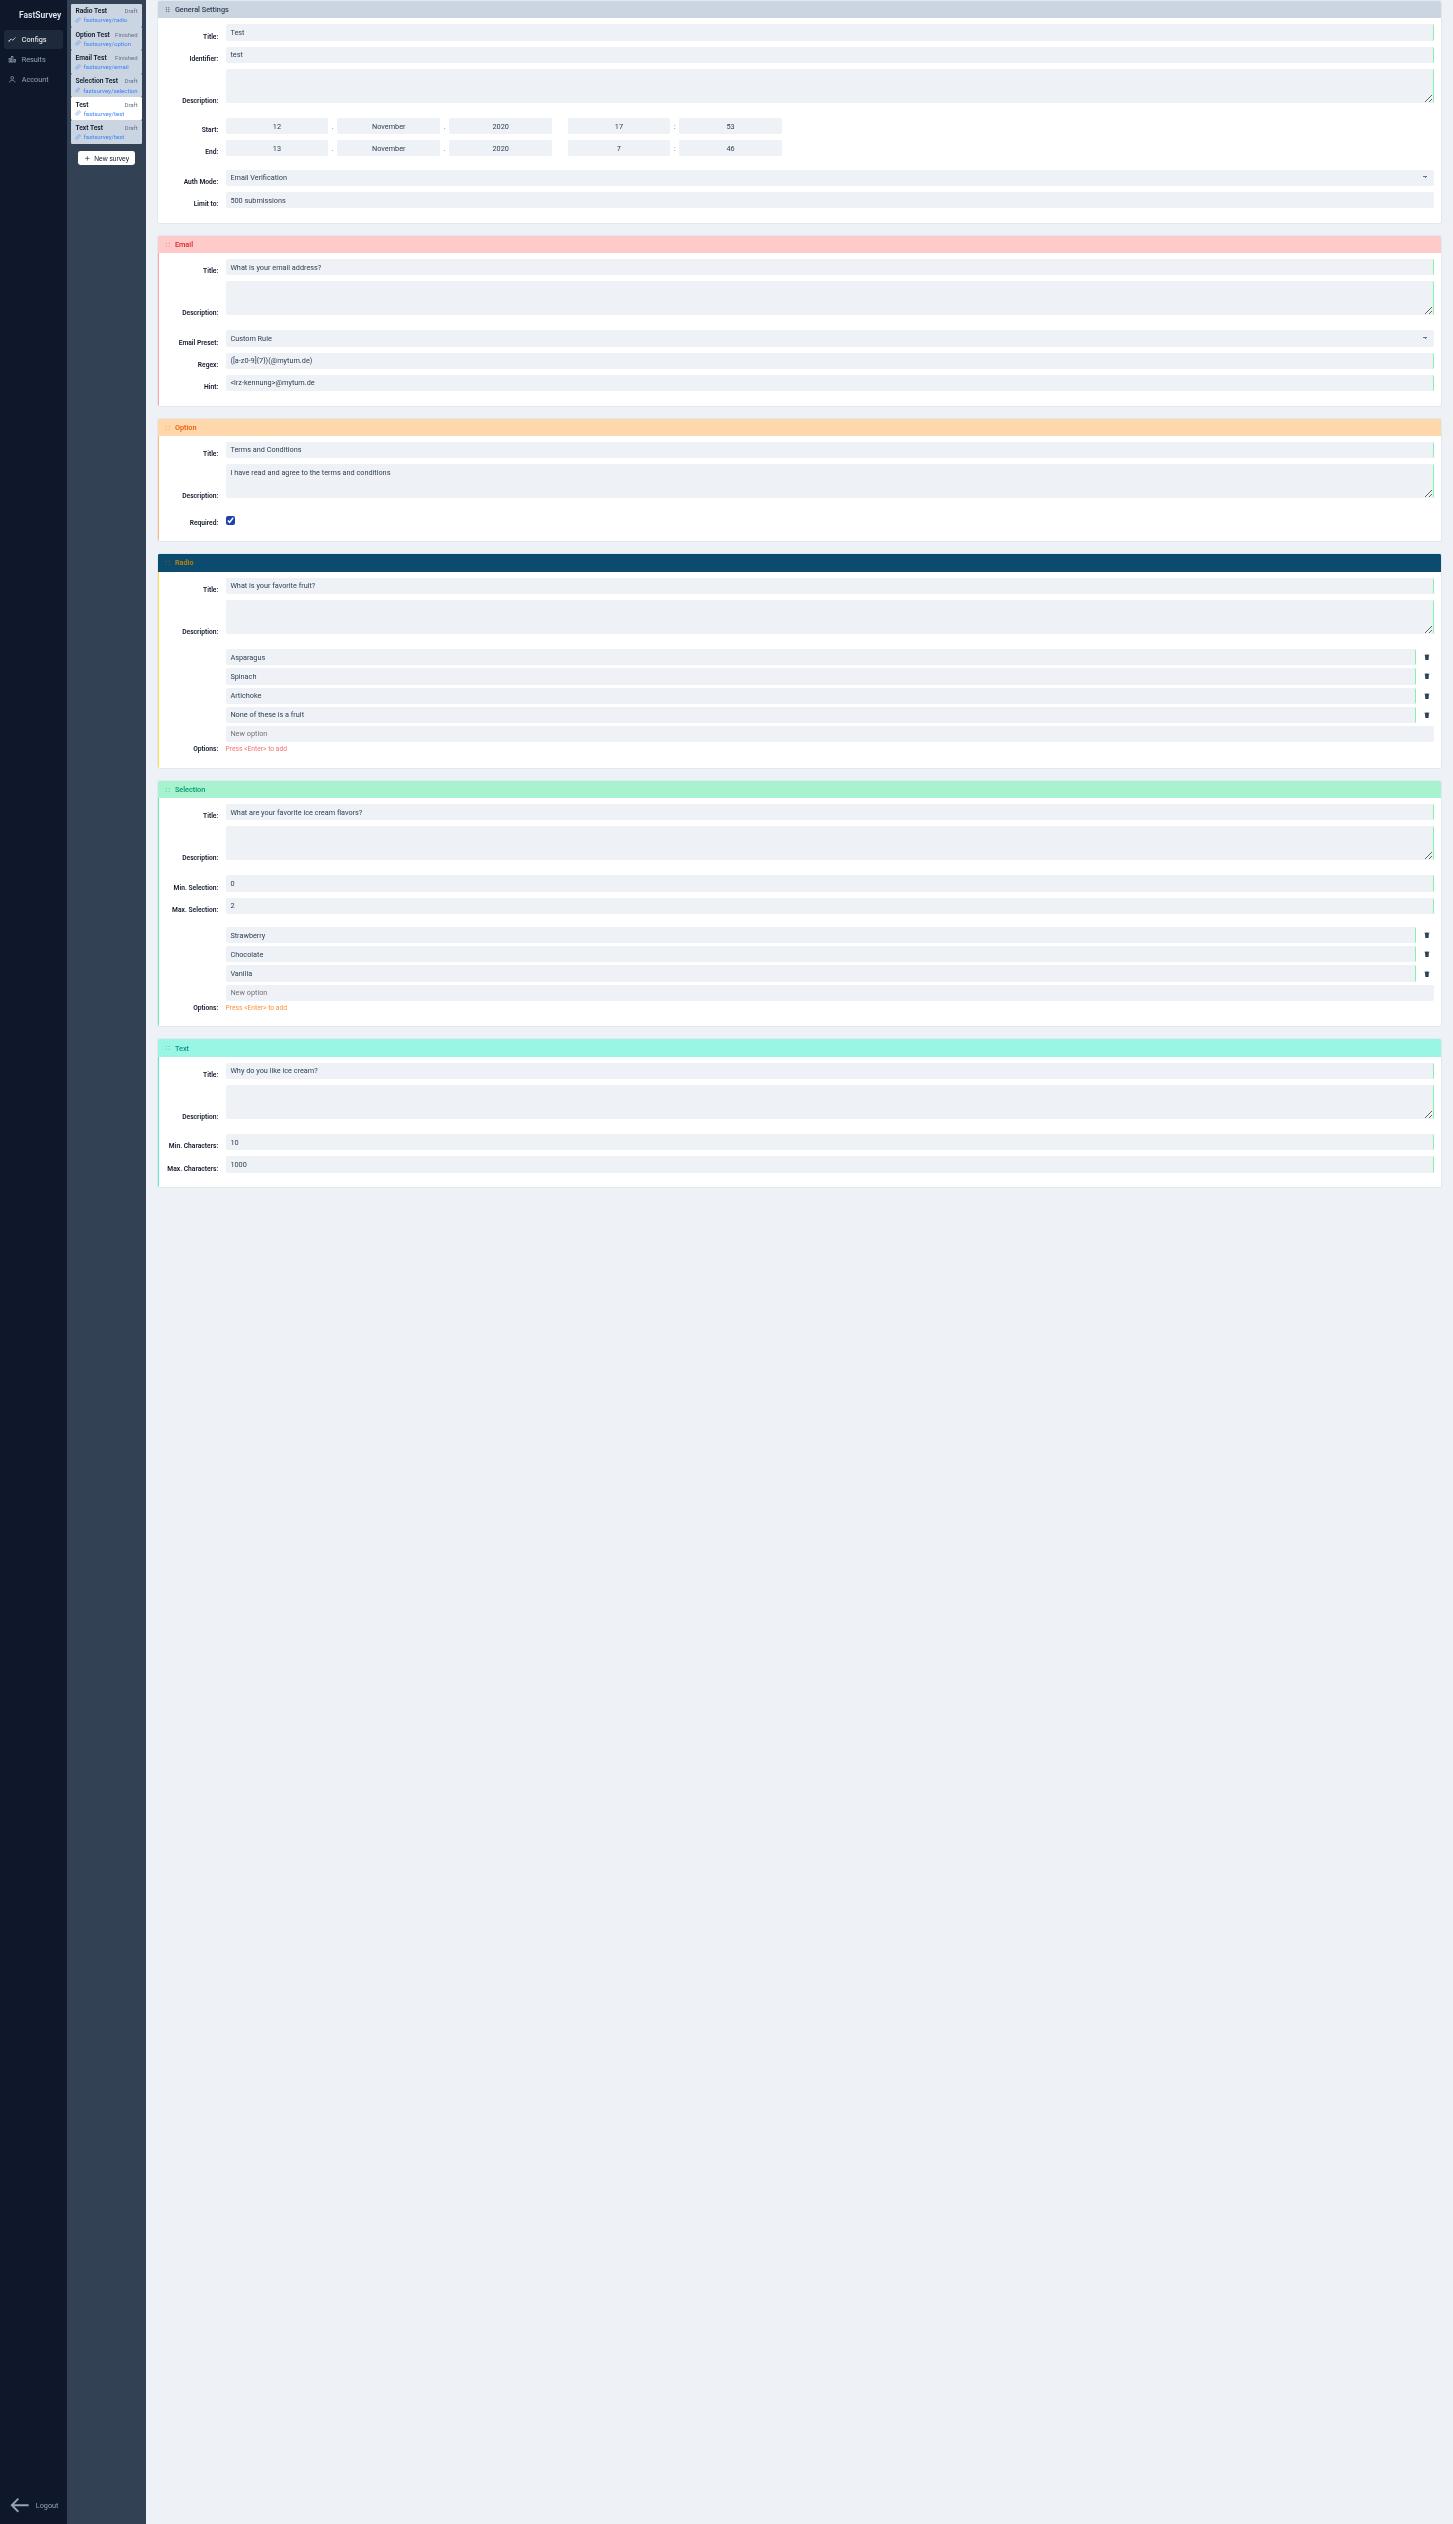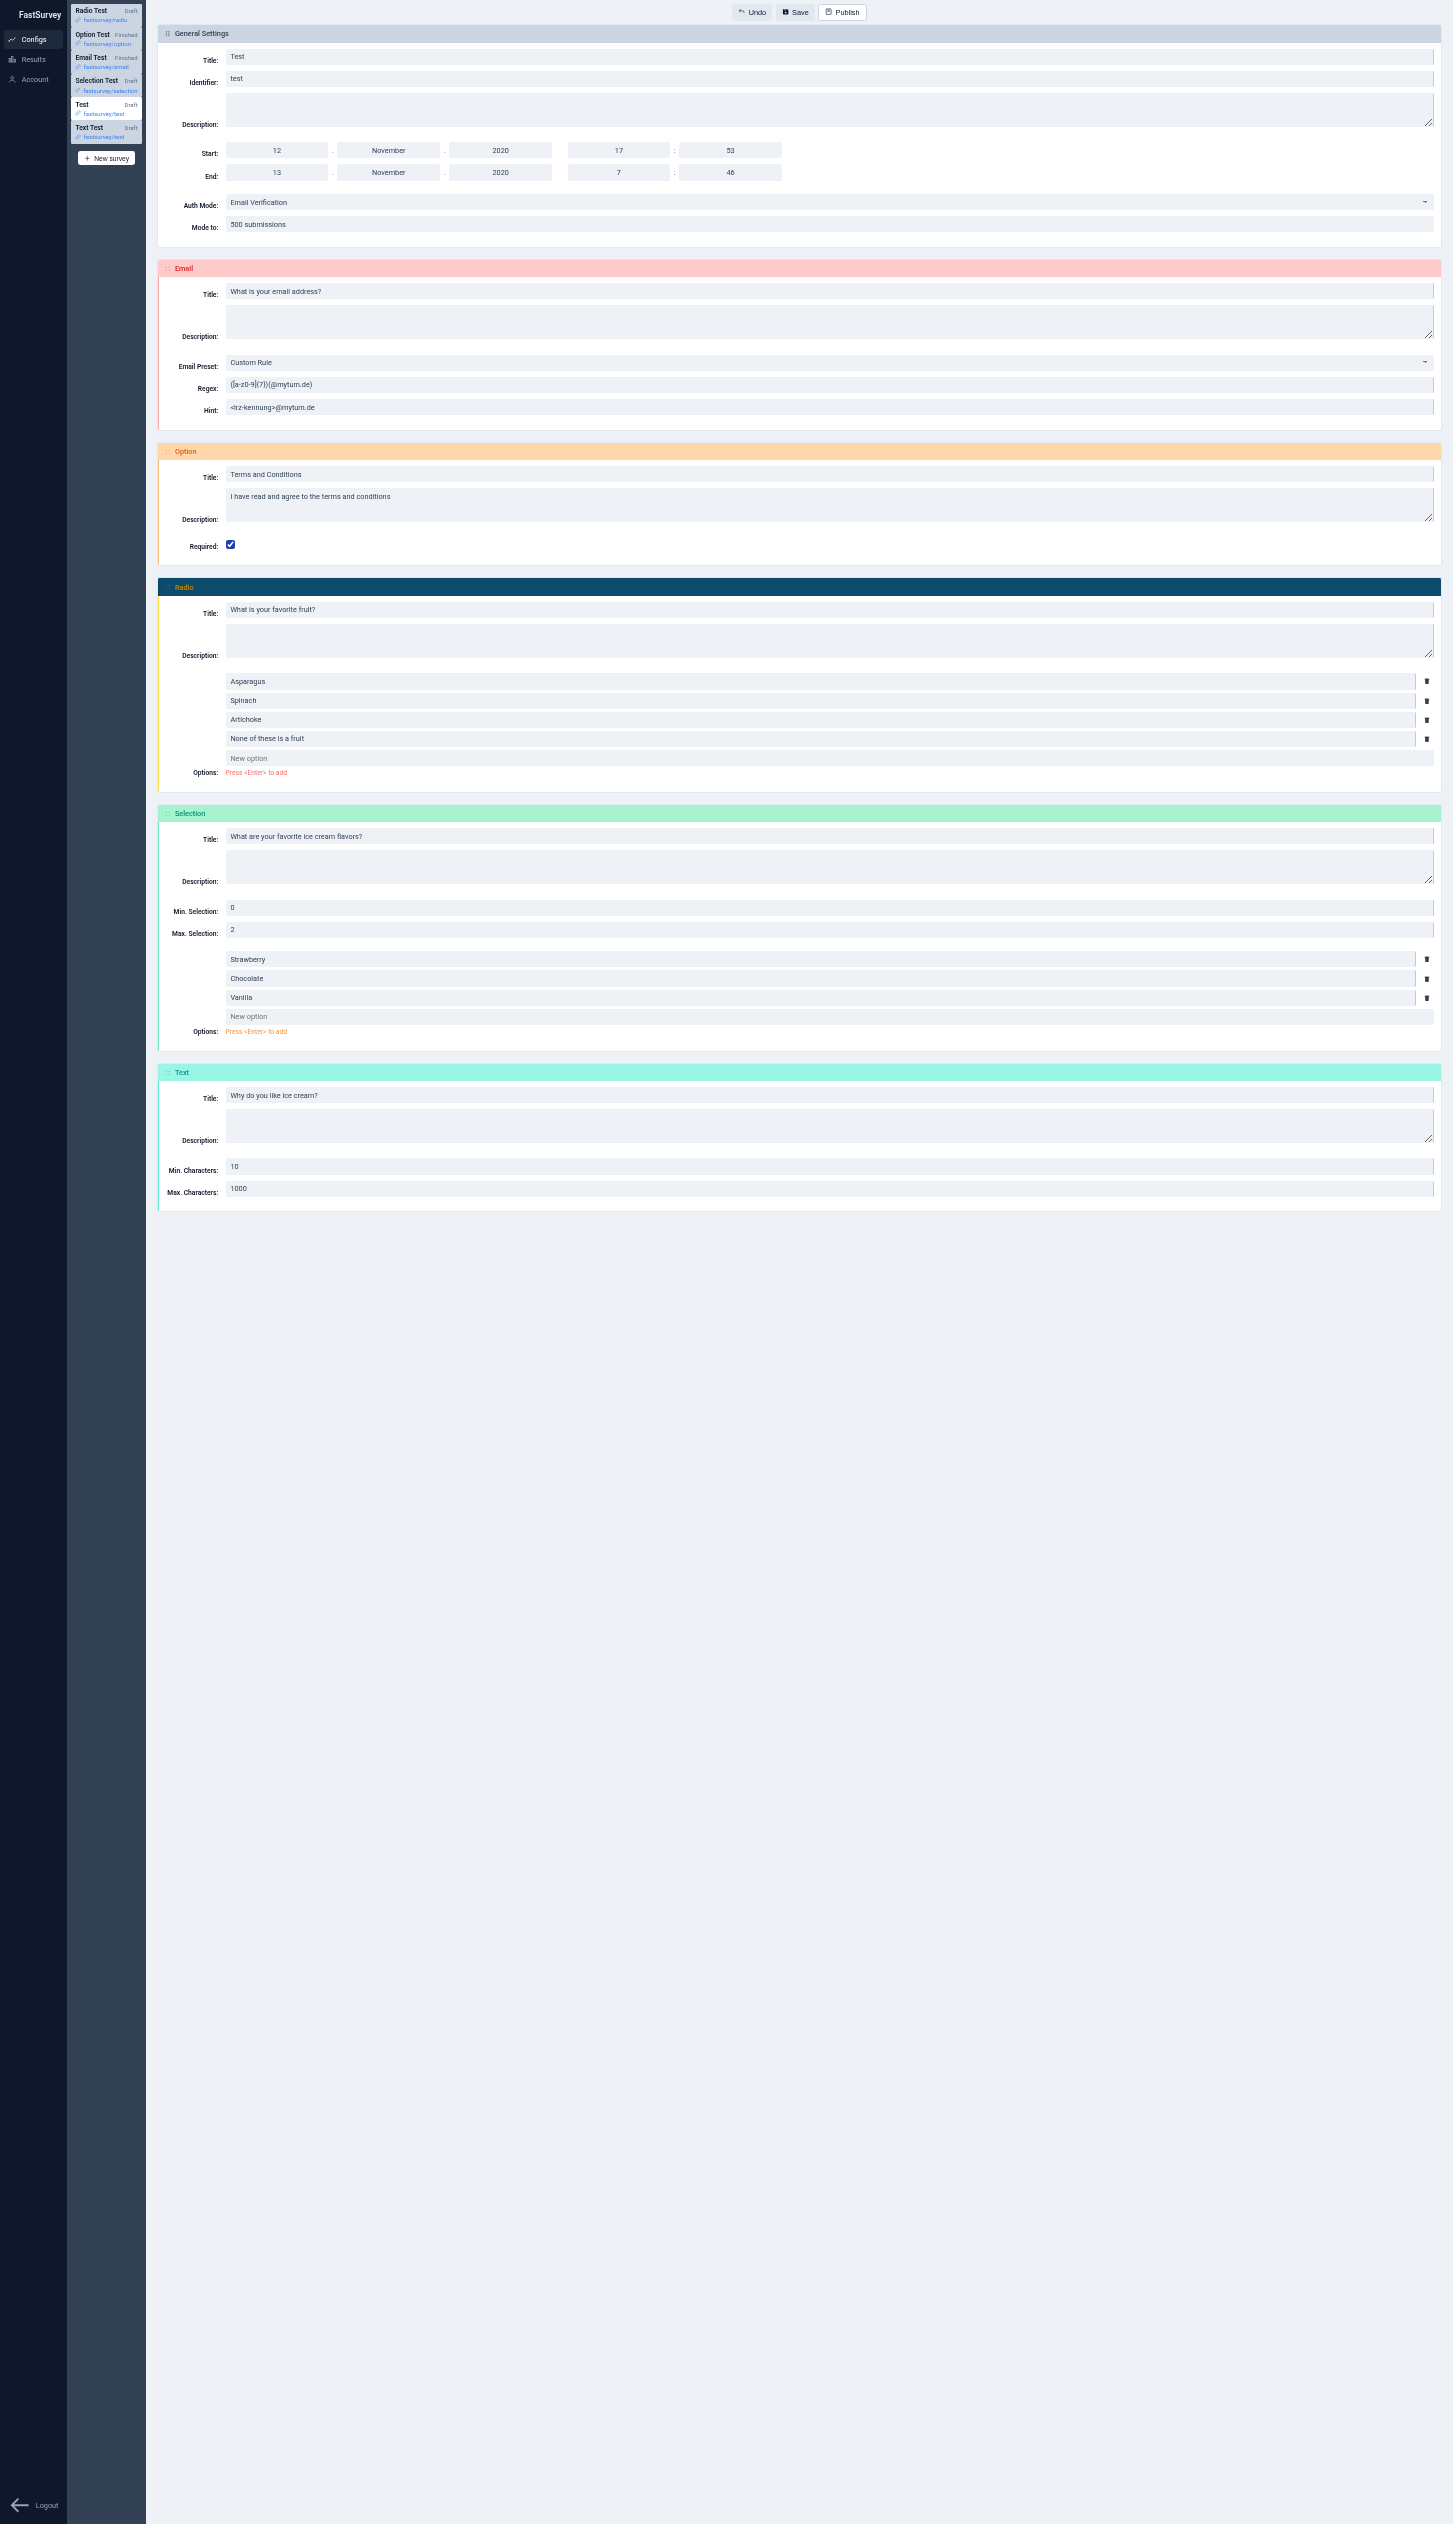--- a/index.html
+++ b/index.html
@@ -187,41 +187,20 @@
       <button class="new-survey">
         <svg viewBox="0 0 24 24" width="6.7" height="6.7" fill="none" stroke="currentColor" stroke-width="2">
             <path d="M12 4v16M4 12h16"></path>
           </svg>
         <span>New survey</span>
       </button>
     </div>
   </aside>
 
   <main class="main">
-    <div class="toolbar">
-      <button class="btn">
-        <svg viewBox="0 0 24 24" width="7.3" height="7.3" fill="none" stroke="currentColor" stroke-width="2">
-            <path d="M9 14L4 9l5-5M4 9h10a6 6 0 016 6v1"></path>
-          </svg>
-        <span>Undo</span>
-      </button>
-      <button class="btn">
-        <svg viewBox="0 0 24 24" width="7.3" height="7.3" fill="currentColor">
-            <path d="M17 3H5a2 2 0 00-2 2v14a2 2 0 002 2h14a2 2 0 002-2V7l-4-4zM12 18a3 3 0 110-6 3 3 0 010 6zM15 7H6V5h9v2z"></path>
-          </svg>
-        <span>Save</span>
-      </button>
-      <button class="btn publish">
-        <svg viewBox="0 0 24 24" width="7.3" height="7.3" fill="none" stroke="currentColor" stroke-width="2">
-            <rect x="4" y="3" width="16" height="18" rx="1"></rect>
-            <path d="M8 7h8M8 11h8"></path>
-          </svg>
-        <span>Publish</span>
-      </button>
-    </div>
 
     <div class="panels">
 
       <section class="panel">
         <div class="panel-header gh-general">
           <svg viewBox="0 0 24 24" fill="none" stroke="currentColor" stroke-width="2">
               <circle cx="8" cy="6" r="1"></circle>
               <circle cx="8" cy="12" r="1"></circle>
               <circle cx="8" cy="18" r="1"></circle>
               <circle cx="16" cy="6" r="1"></circle>
@@ -271,21 +250,21 @@
                 <span class="sep">:</span>
             <input class="inp" value="46" style="">
           </div>
             </div>
           <div class="gap"></div>
           <div class="field">
               <div class="label">Auth Mode:</div>
               <div class="ctrl"><select class="sel"><option>Email Verification</option></select></div>
             </div>
           <div class="field">
-              <div class="label">Mode to:</div>
+              <div class="label">Limit to:</div>
               <div class="ctrl"><input class="inp" value="500 submissions" style=""></div>
             </div>
         </div>
       </section>
 
       <section class="panel">
         <div class="panel-header gh-email">
           <svg viewBox="0 0 24 24" fill="currentColor">
               <circle cx="7" cy="7" r="1.5"></circle>
               <circle cx="7" cy="17" r="1.5"></circle>

